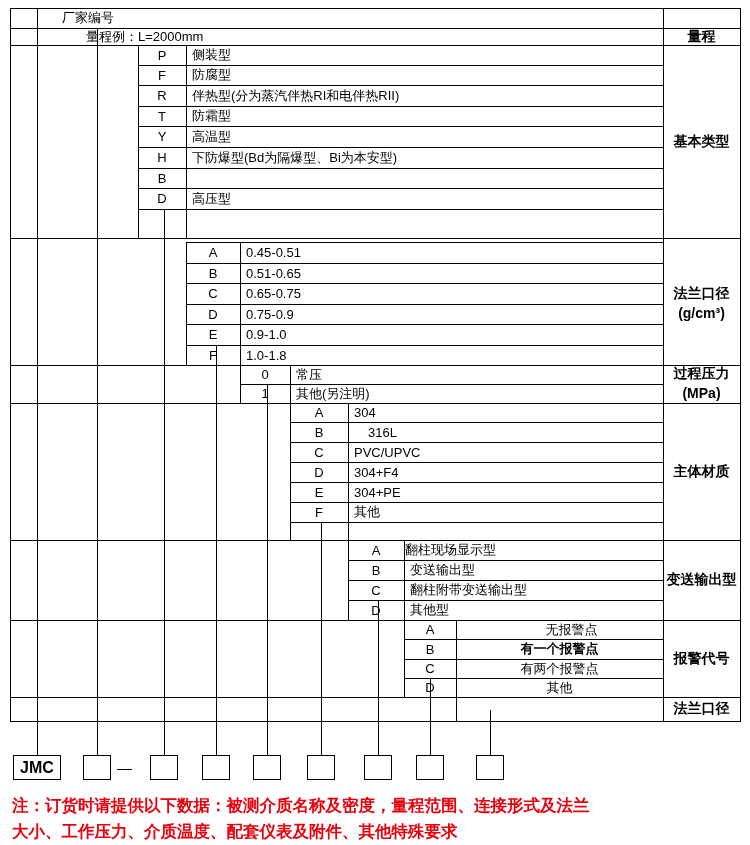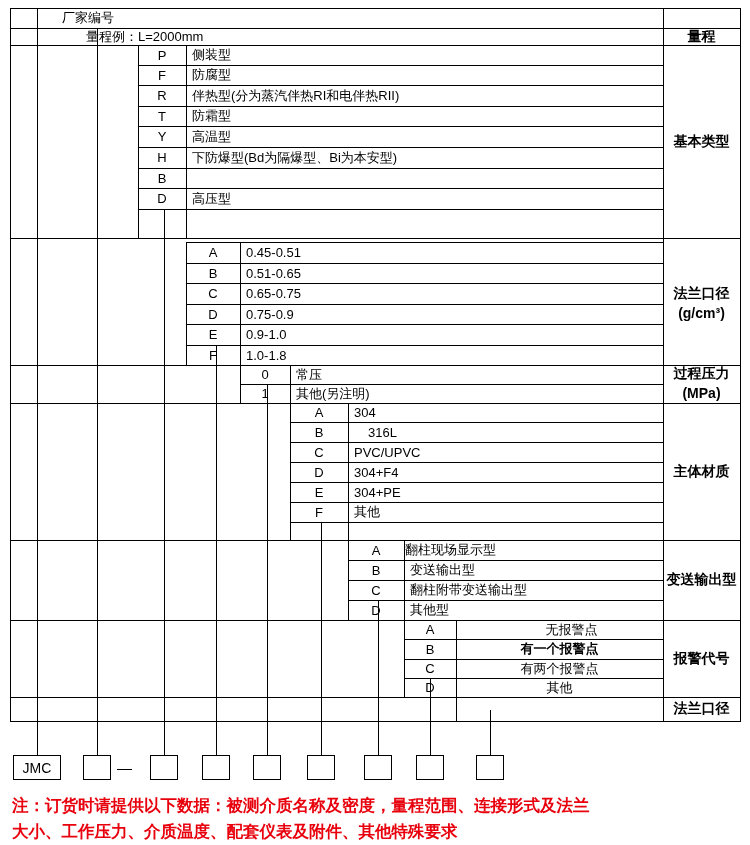--- a/index.html
+++ b/index.html
@@ -50,21 +50,21 @@
   }
 
   
   .bbox{
     position:absolute;
     box-sizing:border-box;
     border:1px solid #000;
     display:flex;align-items:center;justify-content:center;
     font-size:13px;
   }
-  .bbox.jmc{font-weight:normal;font-size:14px;}
+  .bbox.jmc{font-weight:bold;font-size:16px;}
   .dash{
     position:absolute;
     font-size:15px;
     color:#000;
     line-height:1;
   }
 
   
   .note{
     position:absolute;

